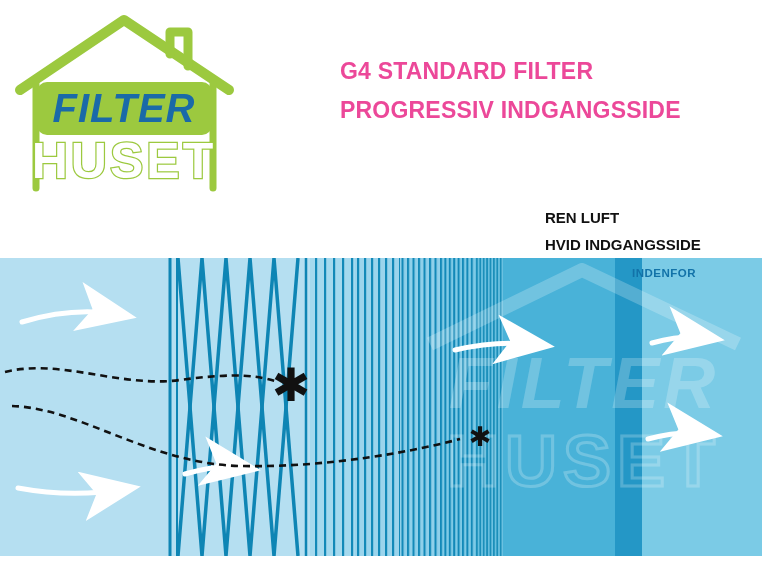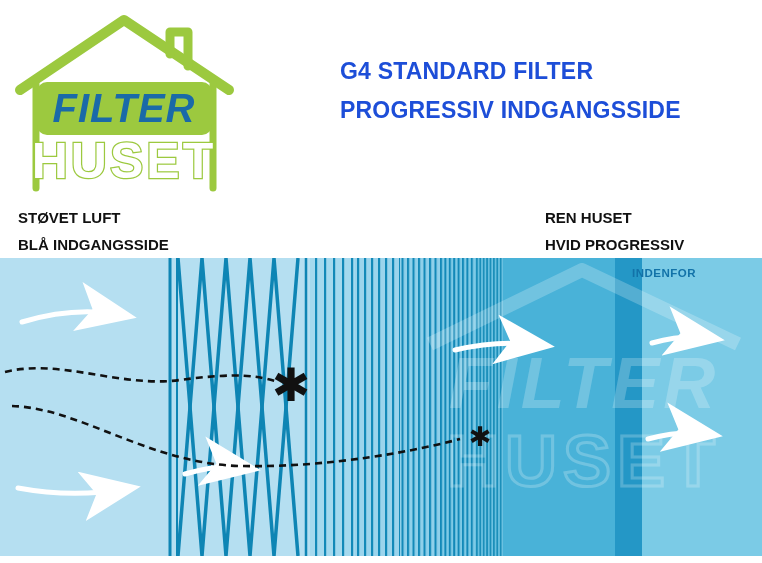--- a/index.html
+++ b/index.html
@@ -3,21 +3,21 @@
 <meta charset="utf-8">
 <style>
   html,body{margin:0;padding:0;background:#fff;}
   .canvas{
     position:relative;width:762px;height:563px;background:#ffffff;
     font-family:"Liberation Sans",sans-serif;overflow:hidden;
   }
   .logo{position:absolute;left:10px;top:6px;width:230px;height:190px;}
   .title{
     position:absolute;left:340px;top:52px;
-    font-size:23px;font-weight:bold;color:#1d4ed8;line-height:39px;letter-spacing:.2px;
+    font-size:23px;font-weight:bold;color:#ec4899;line-height:39px;letter-spacing:.2px;
   }
   .side-label{
     position:absolute;top:204px;font-size:15px;font-weight:bold;color:#111;line-height:27px;
   }
   .side-label.left{left:18px;}
   .side-label.right{left:545px;}
   .diagram{position:absolute;left:0;top:258px;width:762px;height:298px;}
   svg text{font-family:"Liberation Sans",sans-serif;}
 </style>
 </head>
@@ -39,27 +39,23 @@
       <text x="114" y="116" text-anchor="middle" font-size="40" font-weight="bold" font-style="italic" fill="#1a6aa8" letter-spacing="1">FILTER</text>
       <text x="114" y="172" text-anchor="middle" font-size="50" font-weight="bold" fill="#ffffff" stroke="#9cc93f" stroke-width="2.5" paint-order="stroke" letter-spacing="3">HUSET</text>
     </svg>
   </div>
 
   <div class="title">
     <div>G4 STANDARD FILTER</div>
     <div>PROGRESSIV INDGANGSSIDE</div>
   </div>
 
-  <div class="side-label left">
-    <div>STØVET LUFT</div>
-    <div>BLÅ INDGANGSSIDE</div>
-  </div>
   <div class="side-label right">
-    <div>REN HUSET</div>
-    <div>HVID PROGRESSIV</div>
+    <div>REN LUFT</div>
+    <div>HVID INDGANGSSIDE</div>
   </div>
 
   <div class="diagram">
     <svg width="762" height="298" viewBox="0 0 762 298">
       <defs>
         <marker id="ah" markerWidth="12" markerHeight="10" refX="9" refY="5" orient="auto">
           <path d="M0,0 L12,5 L0,10 L3,5 Z" fill="#ffffff"></path>
         </marker>
         <pattern id="s9" width="9" height="10" patternUnits="userSpaceOnUse">
           <rect width="9" height="10" fill="#a5d9ee"></rect>

